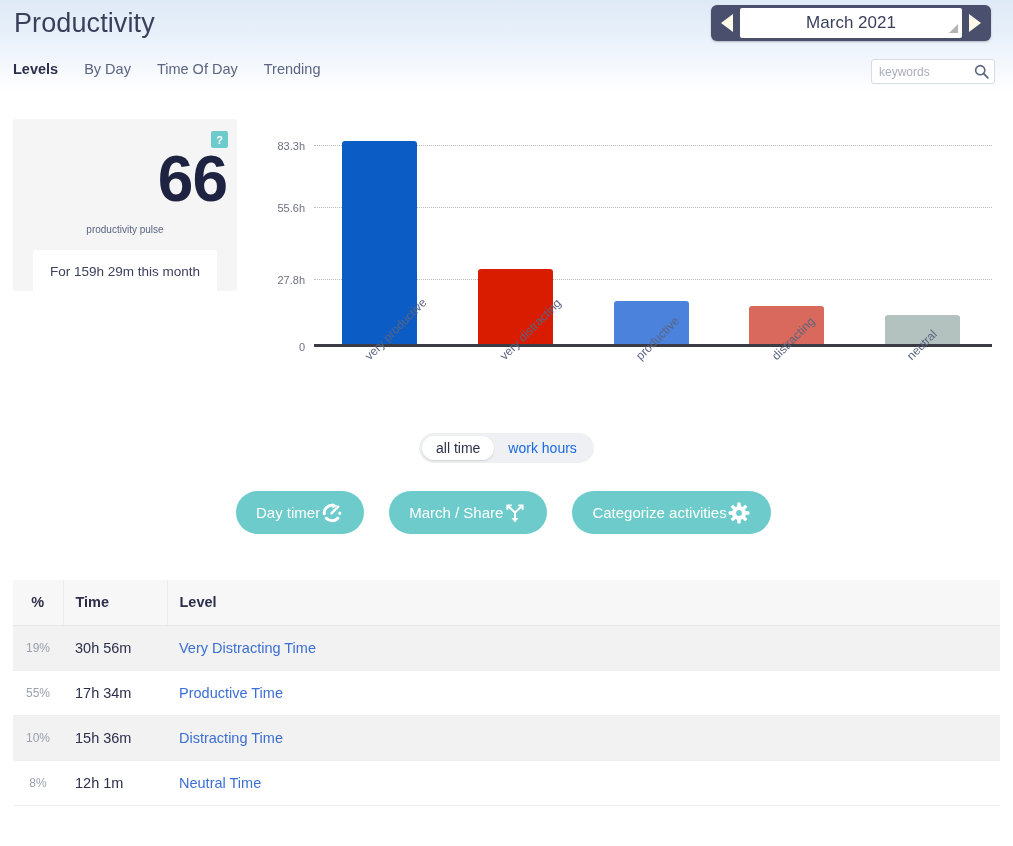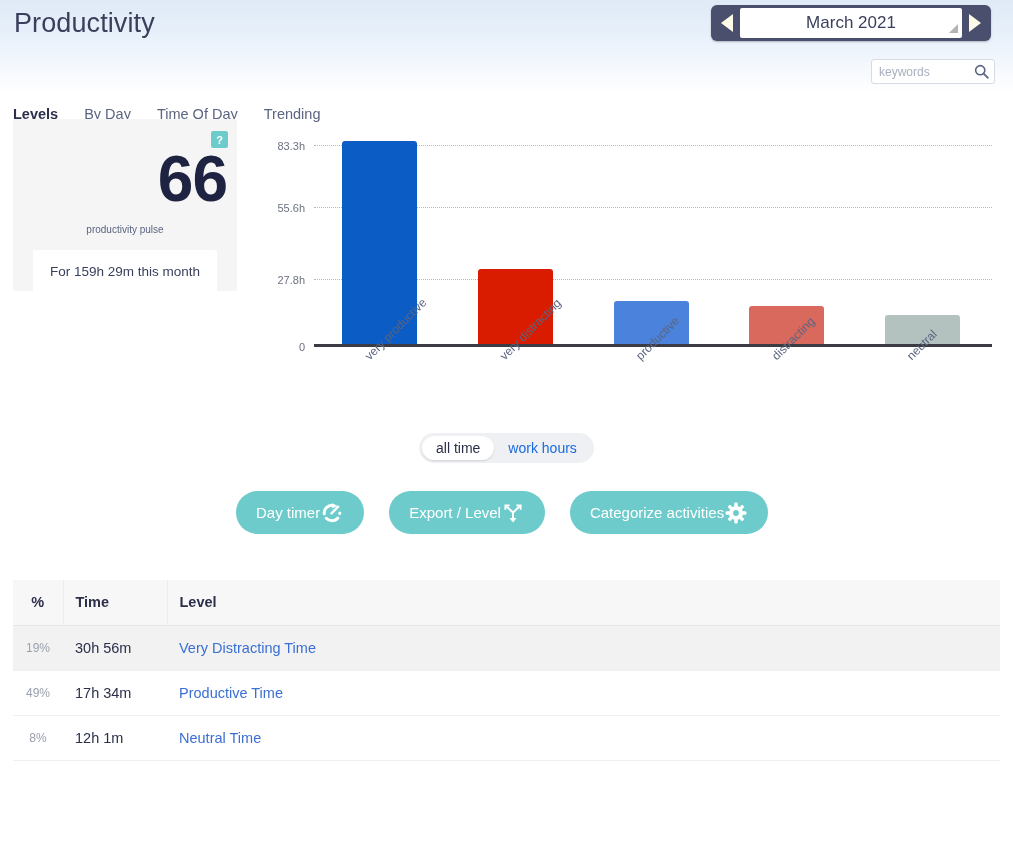--- a/index.html
+++ b/index.html
@@ -40,21 +40,20 @@
     left: 13px;
     top: 61px;
     display: flex;
     gap: 26px;
   }
   .tab {
     font-size: 14.5px;
     color: #5b6480;
     cursor: pointer;
     white-space: nowrap;
-    margin-top: 45px;
   }
   .tab.active {
     color: #2b2f4a;
     font-weight: bold;
   }
 
   
   .datepicker {
     position: absolute;
     right: 22px;
@@ -431,21 +430,21 @@
   <button class="action-btn">
     <span>Day timer</span>
     <svg width="24" height="24" viewBox="0 0 24 24">
       <path d="M12 4.2a7.8 7.8 0 1 0 7.8 7.8" fill="none" stroke="#ffffff" stroke-width="3" stroke-linecap="round" stroke-dasharray="13 5"></path>
       <path d="M12.3 2.2l5 2.6-5 2.6z" fill="#ffffff"></path>
       <path d="M11.5 12.3l6.6-6.6" stroke="#ffffff" stroke-width="2.4" stroke-linecap="round"></path>
     </svg>
   </button>
 
   <button class="action-btn">
-    <span>Export / Level</span>
+    <span>March / Share</span>
     <svg width="24" height="24" viewBox="0 0 24 24">
       <path d="M12 11.5 L5.3 5.3 M12 11.5 L18.7 5.3 M12 11.5 L12 19" stroke="#ffffff" stroke-width="2" stroke-linecap="round"></path>
       <path d="M3.4 3.4h5.3v1.9H5.3v3.4H3.4z" fill="#ffffff"></path>
       <path d="M20.6 3.4h-5.3v1.9h3.4v3.4h1.9z" fill="#ffffff"></path>
       <path d="M12 21.4l-3.5-4.4h7z" fill="#ffffff"></path>
     </svg>
   </button>
 
   <button class="action-btn">
     <span>Categorize activities</span>
@@ -470,23 +469,28 @@
       <th>Level</th>
     </tr>
   </thead>
   <tbody id="table-body">
       <tr class="alt">
         <td class="cell-pct col-pct">19%</td>
         <td class="cell-time col-time">30h 56m</td>
         <td class="cell-level"><a>Very Distracting Time</a></td>
       </tr>
       <tr>
-        <td class="cell-pct col-pct">49%</td>
+        <td class="cell-pct col-pct">55%</td>
         <td class="cell-time col-time">17h 34m</td>
         <td class="cell-level"><a>Productive Time</a></td>
+      </tr>
+      <tr class="alt">
+        <td class="cell-pct col-pct">10%</td>
+        <td class="cell-time col-time">15h 36m</td>
+        <td class="cell-level"><a>Distracting Time</a></td>
       </tr>
       <tr>
         <td class="cell-pct col-pct">8%</td>
         <td class="cell-time col-time">12h 1m</td>
         <td class="cell-level"><a>Neutral Time</a></td>
       </tr>
     </tbody>
 </table>
 
 </body></html>

